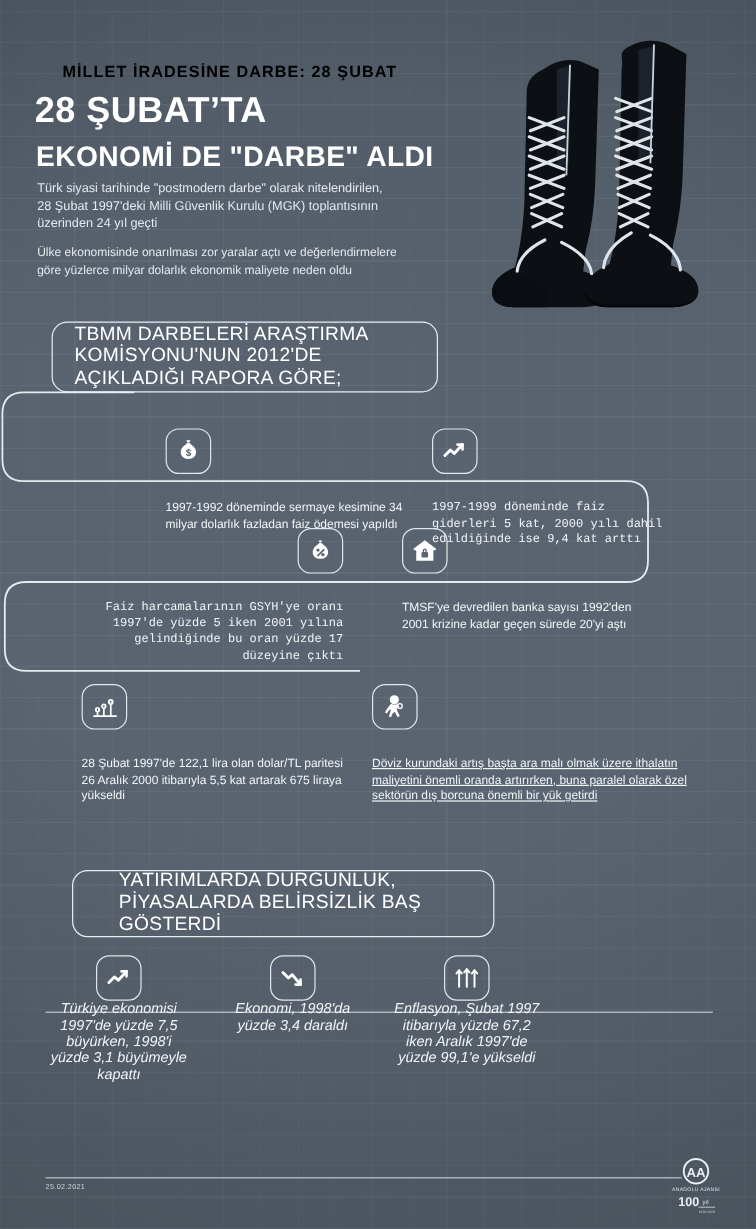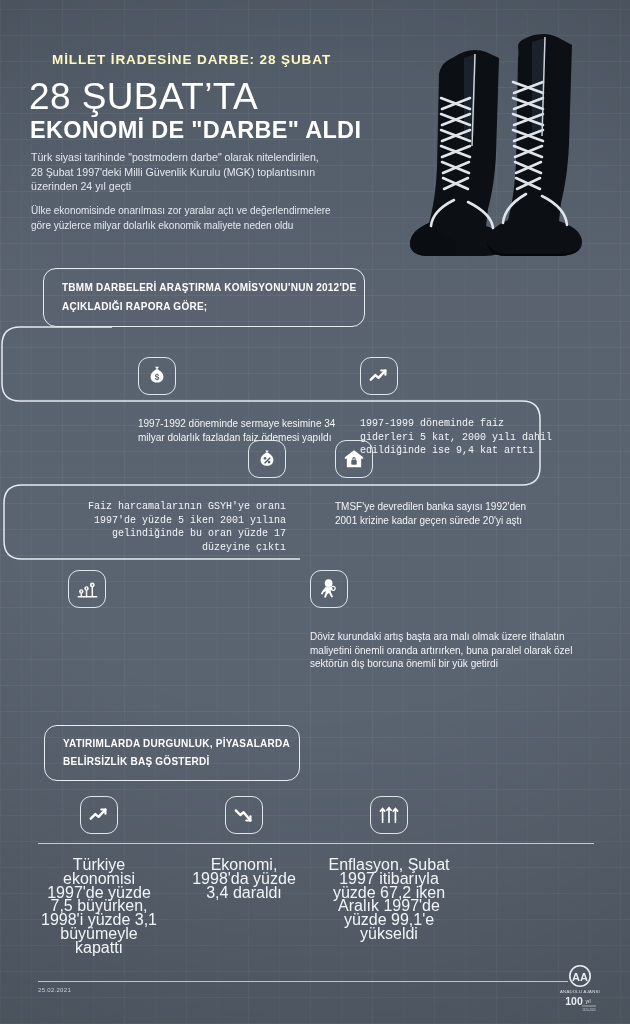--- a/index.html
+++ b/index.html
@@ -39,25 +39,25 @@
     background: radial-gradient(120% 70% at 50% 38%, rgba(0,0,0,0) 45%, rgba(0,0,0,.18) 100%);
   }
 
   
   #boots { position:absolute; right:-6px; top:4px; width:300px; height:268px; }
 
   
   #kicker {
     position:absolute; left:31px; top:52px;
     font-size:13.5px; letter-spacing:.9px; font-weight:700;
-    color:#fef9c3; white-space:nowrap;padding-left:21px;
+    color:#000000; white-space:nowrap;padding-left:21px;
   }
   #title1 {
     position:absolute; left:29px; top:76px;
-    font-size:37px; font-weight:400; letter-spacing:.4px;
+    font-size:30px; font-weight:700; letter-spacing:.4px;
     color:#fff; white-space:nowrap;
   }
   #title2 {
     position:absolute; left:30px; top:117px;
     font-size:23.5px; font-weight:700; letter-spacing:.3px;
     color:#fff; white-space:nowrap;
   }
   #lede1 { position:absolute; left:31px; top:150px; width:300px;
     font-size:10.6px; line-height:14.6px; color:#e4e9ee; }
   #lede2 { position:absolute; left:31px; top:204px; width:305px;
@@ -66,25 +66,25 @@
   
   .banner {
     position:absolute;
     border:1.6px solid #e8edf2;
     border-radius:13px;
     box-sizing:border-box;
     display:flex; align-items:center;
   }
   .banner .btxt {
     padding-left:18px;
-    font-size:10px; font-weight:700; line-height:18.5px;
+    font-size:16px; font-weight:400; line-height:18.5px;
     letter-spacing:.25px; color:#fff;
   }
   #banner1 { left:43px; top:268px; width:322px; height:59px; }
-  #banner2 { left:44px; top:725px; width:256px; height:56px; }
+  #banner2 { left:60px; top:725px; width:352px; height:56px;padding-left:20px; }
 
   
   #snake { position:absolute; left:0; top:255px; width:630px; height:470px; }
 
   
   .fact { position:absolute; }
   .fact .ic {
     width:38px; height:38px; border-radius:11px;
     border:1.4px solid #dfe6ec;
     display:flex; align-items:center; justify-content:center;
@@ -101,32 +101,32 @@
   #f1 .tx { margin-top:22px; }
   #f2 { left:360px; top:357px; width:195px;font-family:Liberation Mono, monospace; }
   #f2 .tx { margin-top:22px; }
   #f3 { left:65px; top:440px; width:221px; }
   #f3 .tx { margin-top:22px;font-family:Liberation Mono, monospace; }
   #f4 { left:335px; top:440px; width:200px; }
   #f4 .tx { margin-top:22px; }
   #f5 { left:68px; top:570px; width:218px; }
   #f5 .tx { margin-top:22px; }
   #f6 { left:310px; top:570px; width:292px; }
-  #f6 .tx { margin-top:22px; }
+  #f6 .tx { margin-top:22px;text-decoration:underline; }
 
   
   #grid4 { position:absolute; left:38px; top:796px; width:556px; height:160px; }
   .col { position:absolute; top:0; width:122px; text-align:center; }
   .col .ic {
     width:38px; height:38px; border-radius:11px;
     border:1.4px solid #dfe6ec; margin:0 auto;
     display:flex; align-items:center; justify-content:center;
     box-sizing:border-box;
   }
-  .col .tx { margin-top:24px; font-size:16px; line-height:13.8px; color:#f2f5f8; }
+  .col .tx { font-size:12px; line-height:13.8px; color:#f2f5f8;font-style:italic; }
   #c1 { left:0px; }  #c2 { left:145px; } #c3 { left:290px; } #c4 { left:434px; }
   #rule4 { position:absolute; left:38px; top:843px; width:556px; height:1px;
            background:#cfd8e0; opacity:.9; }
 
   
   #frule { position:absolute; left:38px; top:981px; width:530px; height:1px;
            background:#cfd8e0; opacity:.85; }
   #fdate { position:absolute; left:38px; top:987px; font-size:6px;
            color:#c8d1da; letter-spacing:.3px; }
   #logo  { position:absolute; right:18px; top:963px; width:64px; height:50px; }
@@ -252,20 +252,21 @@
     <svg width="23" height="23" viewBox="0 0 24 24" fill="none" stroke="#fff" stroke-width="1.5">
       <circle cx="5.5" cy="14" r="2.3" fill="#fff" stroke="none"></circle>
       <circle cx="11" cy="11" r="2.3" fill="#fff" stroke="none"></circle>
       <circle cx="17" cy="7.3" r="2.5" fill="#fff" stroke="none"></circle>
       <path d="M5.5 16.3v3.2M11 13.3v6.2M17 9.8v9.7M2.4 19.6h19.2" stroke-linecap="round" stroke-width="1.5"></path>
       <g stroke="#5a6470" stroke-width="1">
         <path d="M5.5 12.9v2.2M11 9.9v2.2M17 6.2v2.2"></path>
       </g>
     </svg>
   </div>
+  <div class="tx">28 Şubat 1997'de 122,1 lira olan dolar/TL paritesi 26 Aralık 2000 itibarıyla 5,5 kat artarak 675 liraya yükseldi</div>
 </div>
 
 <div class="fact" id="f6">
   <div class="ic">
     <svg width="22" height="22" viewBox="0 0 24 24" fill="#fff">
       <circle cx="11.6" cy="5.6" r="4.2"></circle>
       <path d="M8.6 9.2c1.8 1.1 4 1.2 5.9.2l1.6 2.4-2.3 1.6.5 2.6 2.2 4.4-1.9 1-2.6-5-2 1.6-1.4 3.6-2-.7 1.3-4.1.9-2.3-2.3.8-1.7 2.8-1.7-1 2-3.6z"></path>
       <circle cx="16.6" cy="11.3" r="2.2" fill="none" stroke="#fff" stroke-width="1.2"></circle>
     </svg>
   </div>

